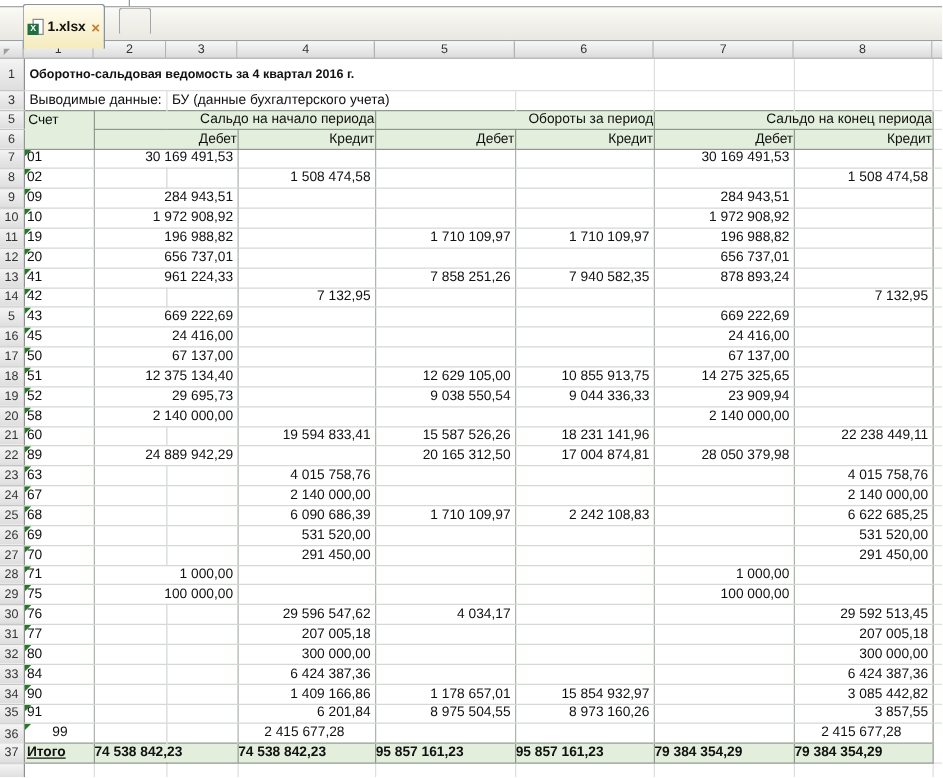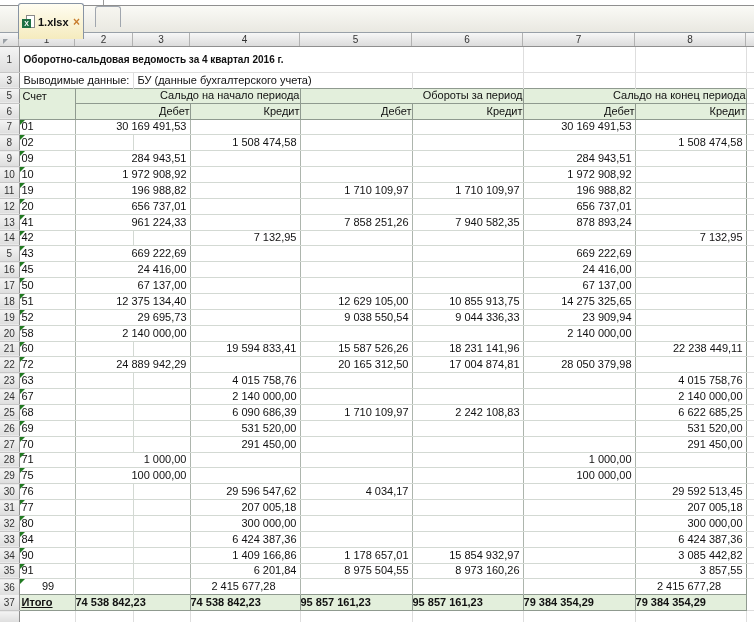--- a/index.html
+++ b/index.html
@@ -309,21 +309,21 @@
             <td class="num"></td>
             <td class="num">19 594 833,41</td>
             <td class="num">15 587 526,26</td>
             <td class="num">18 231 141,96</td>
             <td class="num"></td>
             <td class="num lastc">22 238 449,11</td>
             <td class="c9s"></td>
           </tr>
           <tr class="h-d">
             <td class="gut">22</td>
-            <td class="acct">72</td>
+            <td class="acct">89</td>
             <td class="num" colspan="2">24 889 942,29</td>
             <td class="num"></td>
             <td class="num">20 165 312,50</td>
             <td class="num">17 004 874,81</td>
             <td class="num">28 050 379,98</td>
             <td class="num lastc"></td>
             <td class="c9s"></td>
           </tr>
           <tr class="h-d">
             <td class="gut">23</td>

